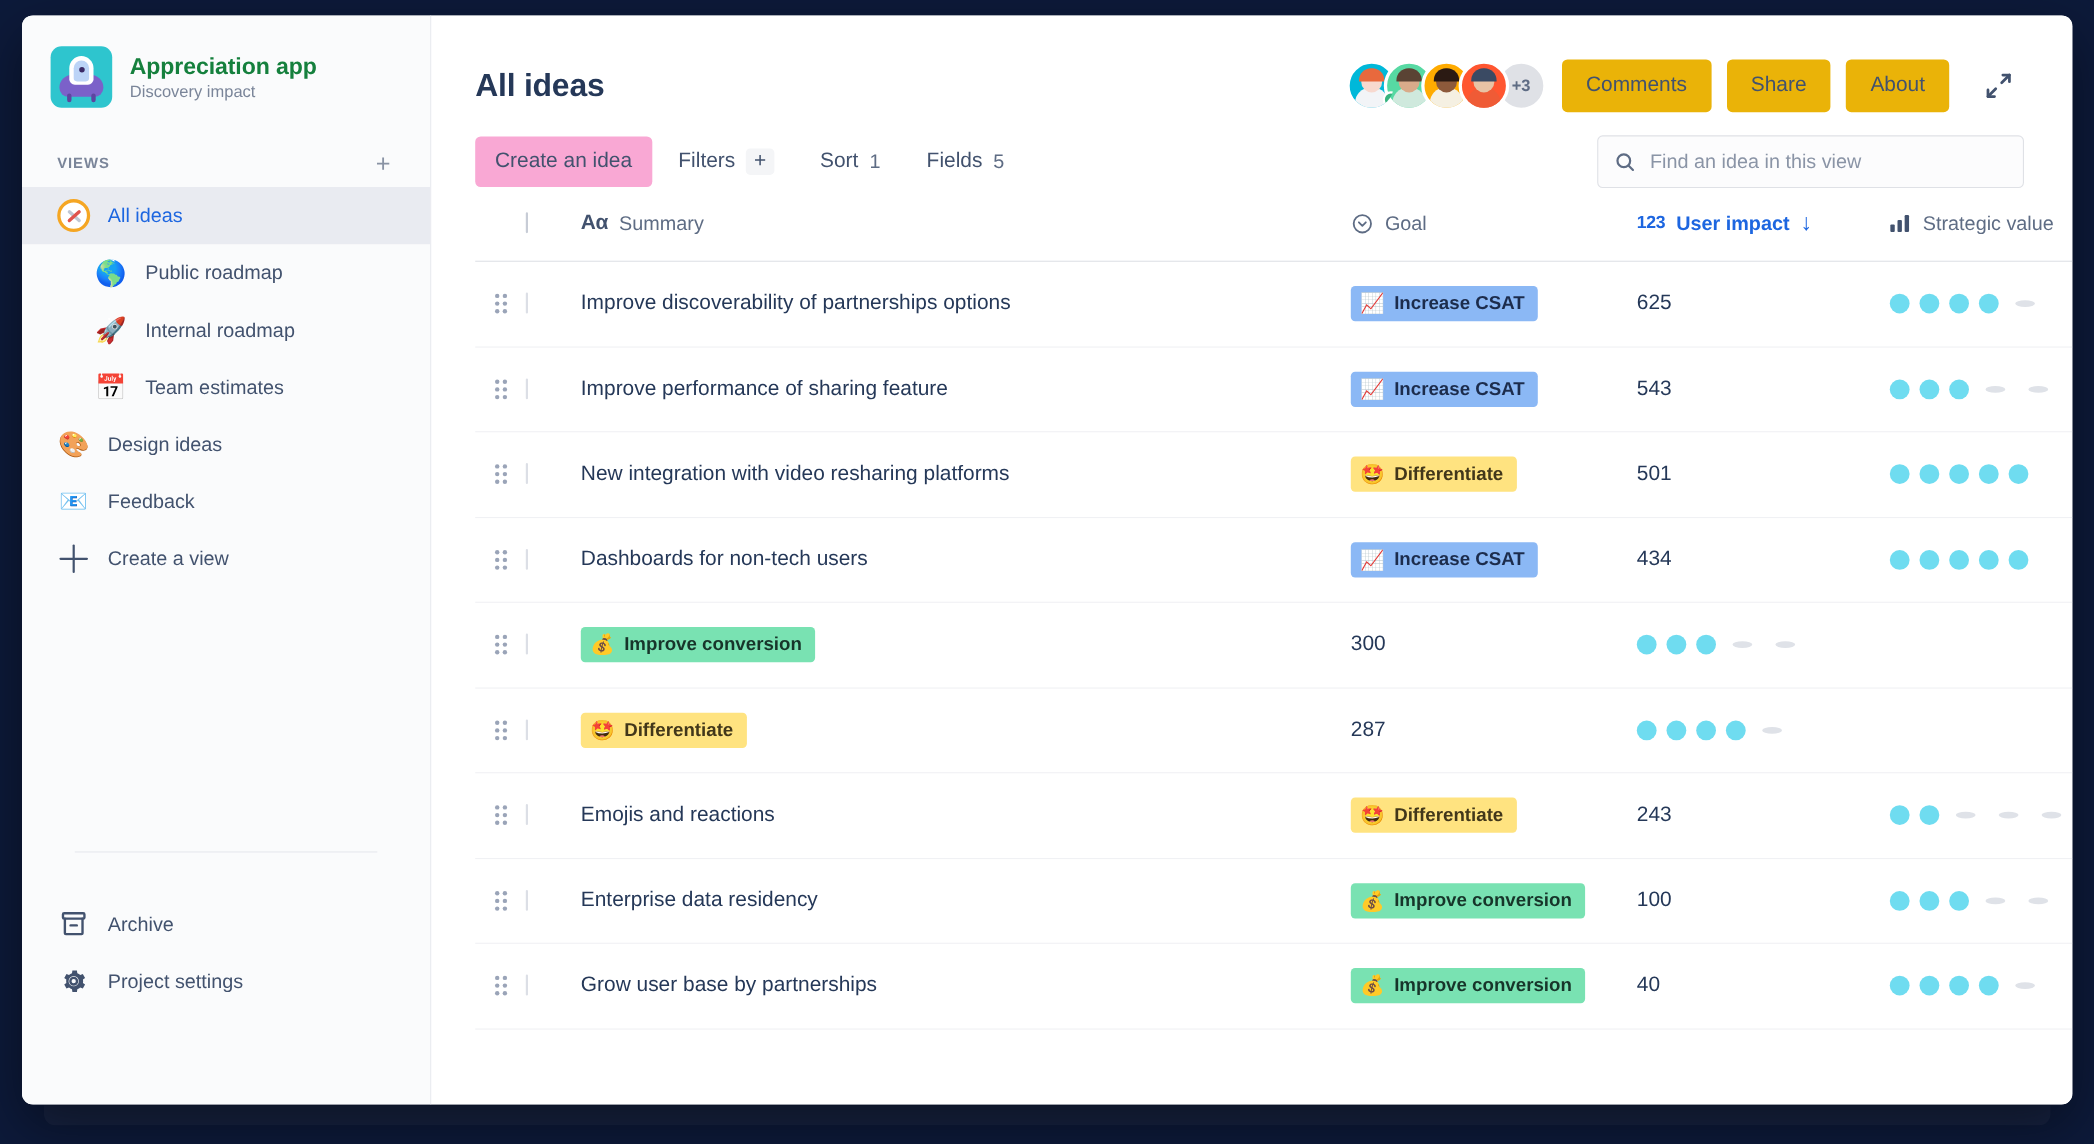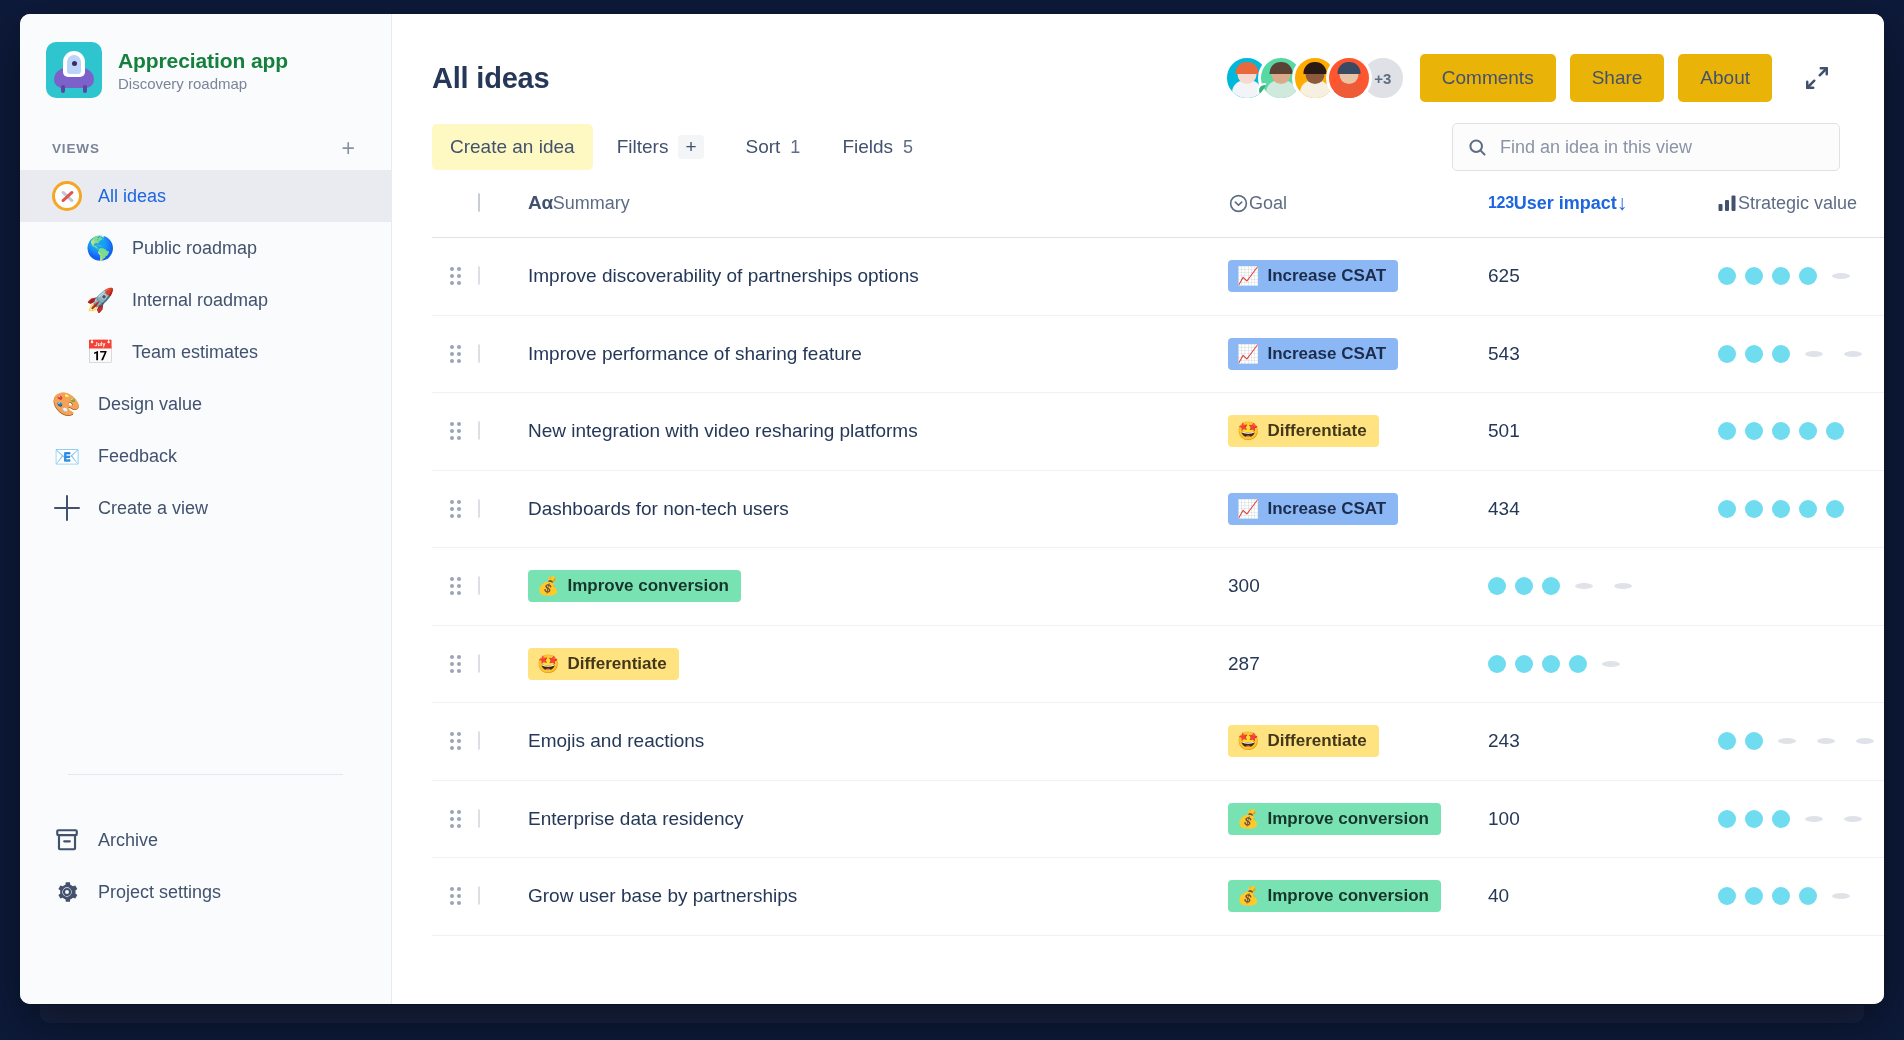--- a/index.html
+++ b/index.html
@@ -347,21 +347,21 @@
     font-size: 19px;
     color: #42526e;
     padding: 12px 18px;
     border-radius: 5px;
     cursor: pointer;
     display: flex;
     align-items: center;
     gap: 10px;
     white-space: nowrap;
   }
-  .tbtn.filled { background: #fef9c3; }
+  .tbtn.filled { background: #f9a8d4; }
   .tbtn .count { color: #5e6c84; font-size: 18px; }
   .tbtn .chip {
     background: #f4f5f7;
     border-radius: 4px;
     padding: 1px 7px;
     font-size: 19px;
     color: #42526e;
     line-height: 1.15;
   }
 
@@ -399,20 +399,21 @@
     grid-template-columns: 46px 50px 700px 260px 230px 1fr;
     align-items: center;
   }
   .thead {
     height: 54px;
     border-bottom: 1.6px solid #dfe1e6;
   }
   .th {
     display: flex;
     align-items: center;
+    gap: 10px;
     font-size: 18px;
     color: #5e6c84;
     text-align: right;
   }
   .th.accent { color: #1d66e0; font-weight: 600; }
   .th .aa {
     font-weight: 700;
     color: #42526e;
     font-size: 19px;
     letter-spacing: -0.3px;
@@ -507,21 +508,21 @@
         <div class="project-logo">
           <div class="plogo-body"></div>
           <div class="plogo-leg l"></div>
           <div class="plogo-leg r"></div>
           <div class="plogo-dome"></div>
           <div class="plogo-glass"></div>
           <div class="plogo-eye"></div>
         </div>
         <div class="project-text">
           <div class="project-name">Appreciation app</div>
-          <div class="project-sub">Discovery roadmap</div>
+          <div class="project-sub">Discovery impact</div>
         </div>
       </div>
 
       <div class="views-head">
         <span class="views-label">VIEWS</span>
         <span class="views-add">+</span>
       </div>
 
       <nav class="nav-list">
 
@@ -543,21 +544,21 @@
           <span>Internal roadmap</span>
         </div>
 
         <div class="nav-item sub">
           <span class="nav-ico">📅</span>
           <span>Team estimates</span>
         </div>
 
         <div class="nav-item">
           <span class="nav-ico">🎨</span>
-          <span>Design value</span>
+          <span>Design ideas</span>
         </div>
 
         <div class="nav-item">
           <span class="nav-ico small">📧</span>
           <span>Feedback</span>
         </div>
 
         <div class="nav-item">
           <span class="plus-ico"></span>
           <span>Create a view</span>

